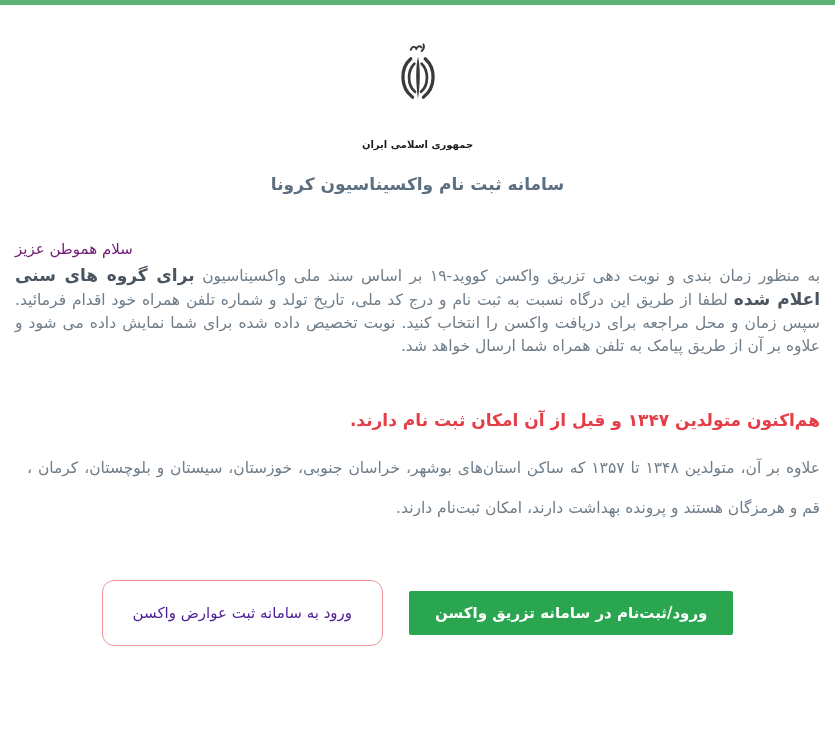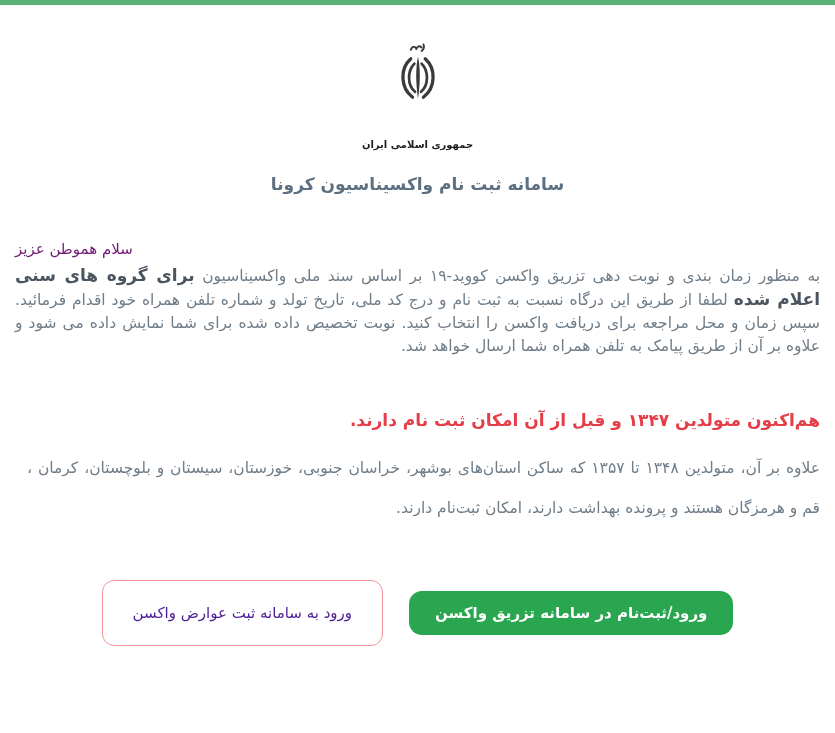--- a/index.html
+++ b/index.html
@@ -83,21 +83,21 @@
     display: flex;
     justify-content: center;
     align-items: center;
     gap: 26px;
     margin-top: 52px;
   }
   .btn-green {
     background: #2aa650;
     color: #ffffff;
     border: none;
-    border-radius: 13px;
+    border-radius: 2px;
     font-family: inherit;
     font-weight: bold;
     font-size: 15px;
     padding: 13px 26px;
     cursor: pointer;
   }
   .btn-outline {
     background: #ffffff;
     color: #4c1d95;
     border: 1px solid #f0949b;

